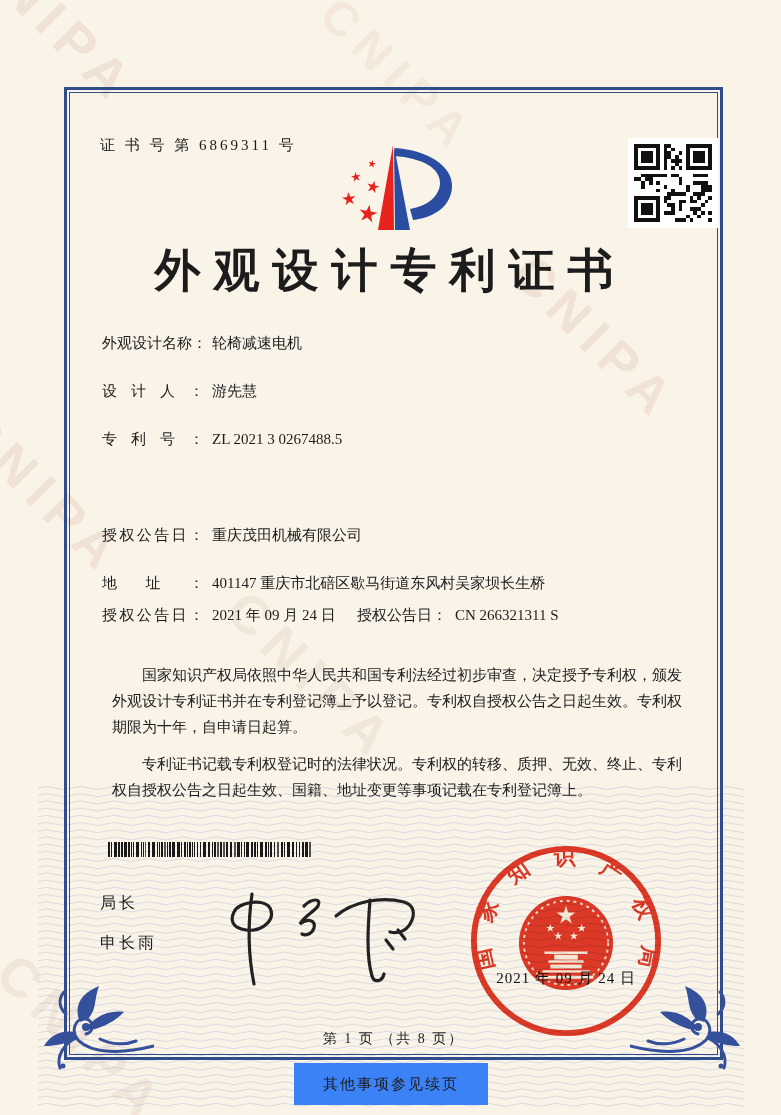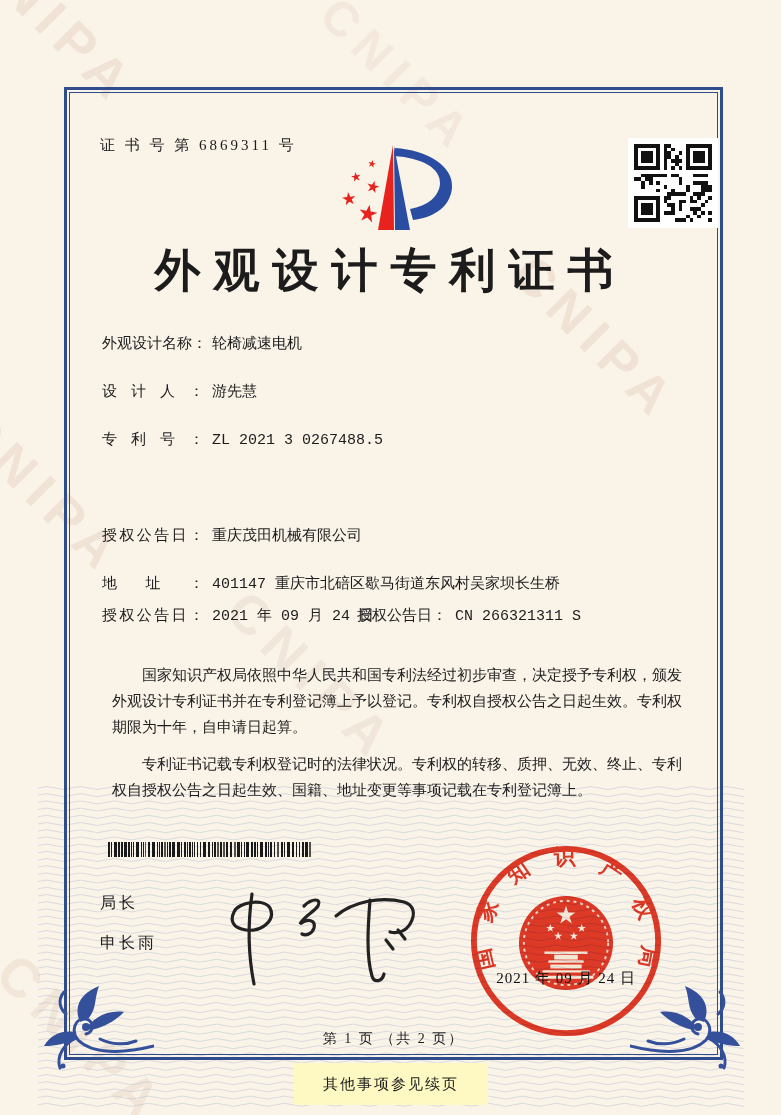--- a/index.html
+++ b/index.html
@@ -27,41 +27,41 @@
   
   #cert-no{position:absolute;left:100px;top:136px;z-index:2;font-size:15px;letter-spacing:3px;}
   #logo{position:absolute;left:332px;top:126px;z-index:2;}
   #qr{position:absolute;left:628px;top:138px;width:90px;height:90px;background:#ffffff;z-index:2;
       display:flex;align-items:center;justify-content:center;}
   #title{position:absolute;left:0;top:240px;width:781px;text-align:center;z-index:2;
          font-size:46px;font-weight:bold;letter-spacing:13px;}
   
   .frow{position:absolute;left:102px;z-index:2;font-size:15px;height:22px;line-height:22px;white-space:nowrap;}
   .flabel{display:inline-block;width:102px;text-align:justify;text-align-last:justify;}
-  .fvalue{margin-left:8px;font-family:Liberation Mono, monospace;}
+  .fvalue{margin-left:8px;}
   .pair2{position:absolute;left:255px;top:0;}
   .pair2 .flabel{width:90px;}
   
   #paras{position:absolute;left:100px;top:651px;width:594px;z-index:2;
          font-size:15px;line-height:25.8px;text-align:justify;}
   #paras p{margin:12px;text-indent:2em;}
   
   #barcode{position:absolute;left:108px;top:842px;z-index:2;}
   
   .signer{position:absolute;left:100px;z-index:2;font-size:16px;letter-spacing:3px;}
   .signer-title{top:893px;} .signer-name{top:933px;}
   #sig{position:absolute;left:218px;top:882px;z-index:2;}
   
   #seal{position:absolute;left:468px;top:843px;z-index:3;mix-blend-mode:multiply;opacity:.95;}
   #seal-date{position:absolute;left:478px;top:969px;width:176px;text-align:center;z-index:4;
              font-size:15px;letter-spacing:1px;color:#111;}
   
   #page-no{position:absolute;left:64px;top:1030px;width:659px;text-align:center;z-index:2;
            font-size:14px;letter-spacing:2px;}
-  #note-box{position:absolute;left:294px;top:1063px;width:194px;height:42px;background:#fef9c3;
+  #note-box{position:absolute;left:294px;top:1063px;width:194px;height:42px;background:#3b82f6;
             z-index:2;display:flex;align-items:center;justify-content:center;
             font-size:15px;letter-spacing:2px;}
 </style>
 </head>
 <body>
 
 <div id="page">
 
   <span class="wm wm1">CNIPA</span>
   <span class="wm wm2">CNIPA</span>
@@ -415,16 +415,16 @@
       <g stroke="#faf3e8" fill="none">
         <path d="M78 112 L122 112" stroke-width="2.5"></path>
         <path d="M82 121 L118 121" stroke-width="2.5"></path>
         <path d="M76 131 L124 131" stroke-width="2.5"></path>
         <path d="M72 137 L128 137" stroke-width="3"></path>
       </g>
     </g>
   </svg>
   <div id="seal-date">2021 年 09 月 24 日</div>
 
-  <div id="page-no">第 1 页 （共 2 页）</div>
+  <div id="page-no">第 1 页 （共 8 页）</div>
   <div id="note-box">其他事项参见续页</div>
 
 </div>
 
 </body></html>

